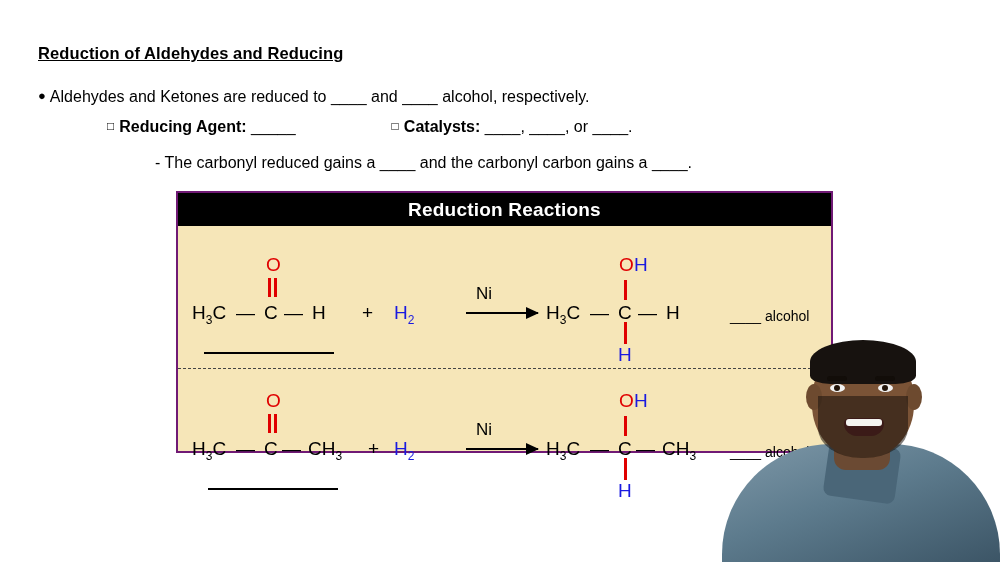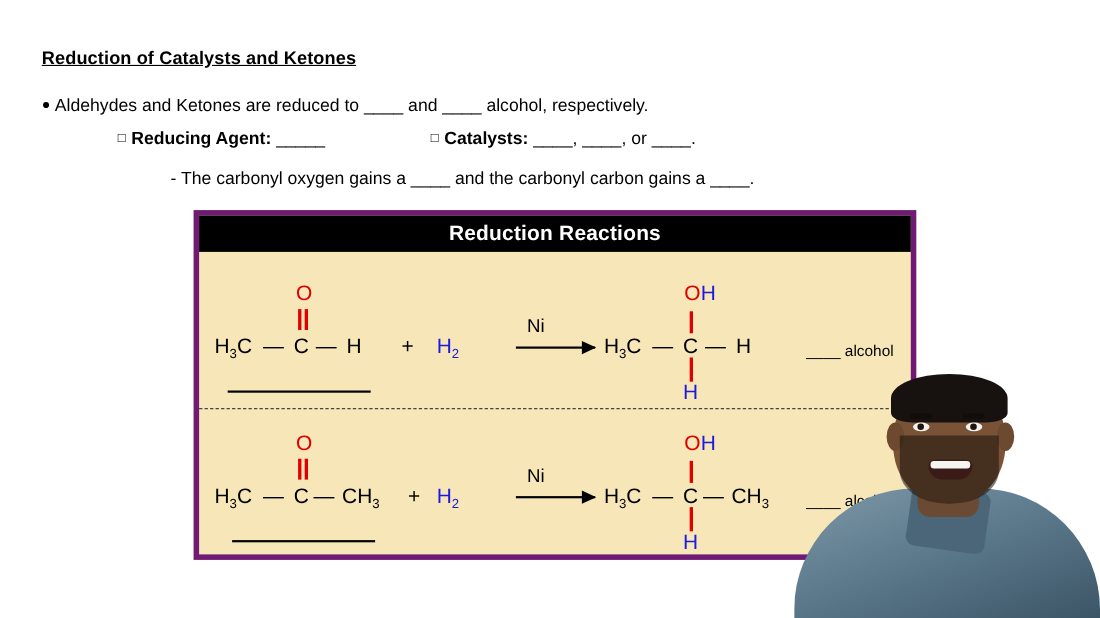--- a/index.html
+++ b/index.html
@@ -68,22 +68,22 @@
     font-size: 16px;
     white-space: nowrap;
   }
 
   
   #reaction-box {
     position: absolute;
     left: 176px;
     top: 191px;
     width: 657px;
-    height: 318px;
-    border: 5px solid #701a75;
+    height: 262px;
+    border: 2px solid #701a75;
     background: #f6e6b8;
     box-sizing: border-box;
   }
   #reaction-box-header {
     height: 33px;
     background: #000000;
     color: #ffffff;
     font-size: 19px;
     font-weight: bold;
     display: flex;
@@ -286,32 +286,32 @@
     height: 26px;
     background: #6d4a2f;
     border-radius: 50%;
   }
   #presenter .ear.l { left: 84px; bottom: 152px; }
   #presenter .ear.r { left: 184px; bottom: 152px; }
 </style>
 </head>
 <body>
 
-<div id="slide-title">Reduction of Catalysts and Ketones</div>
+<div id="slide-title">Reduction of Aldehydes and Reducing</div>
 
 <div id="bullet-1">
   <span class="dot">●</span><span>Aldehydes and Ketones are reduced to </span><span>____</span><span> and </span><span>____</span><span> alcohol, respectively.</span>
 </div>
 
 <div id="sub-line">
   <span class="sq">□</span><span class="lbl">Reducing Agent:</span>&nbsp;<span>_____</span><span class="gap-wide"></span><span class="sq">□</span><span class="lbl">Catalysts:</span>&nbsp;<span>____,</span>&nbsp;<span>____,</span>&nbsp;<span>or</span>&nbsp;<span>____.</span>
 </div>
 
 <div id="dash-line">
-  <span>- The carbonyl oxygen gains a </span><span>____</span><span> and the carbonyl carbon gains a </span><span>____</span><span>.</span>
+  <span>- The carbonyl reduced gains a </span><span>____</span><span> and the carbonyl carbon gains a </span><span>____</span><span>.</span>
 </div>
 
 <div id="reaction-box">
 
   <div id="reaction-box-header">Reduction Reactions</div>
 
   <div class="reaction-row">
 
     <span class="mol red" style="left:88px; top:28px;">O</span>
     <span class="dbl-bond" style="left:88px; top:52px;">

